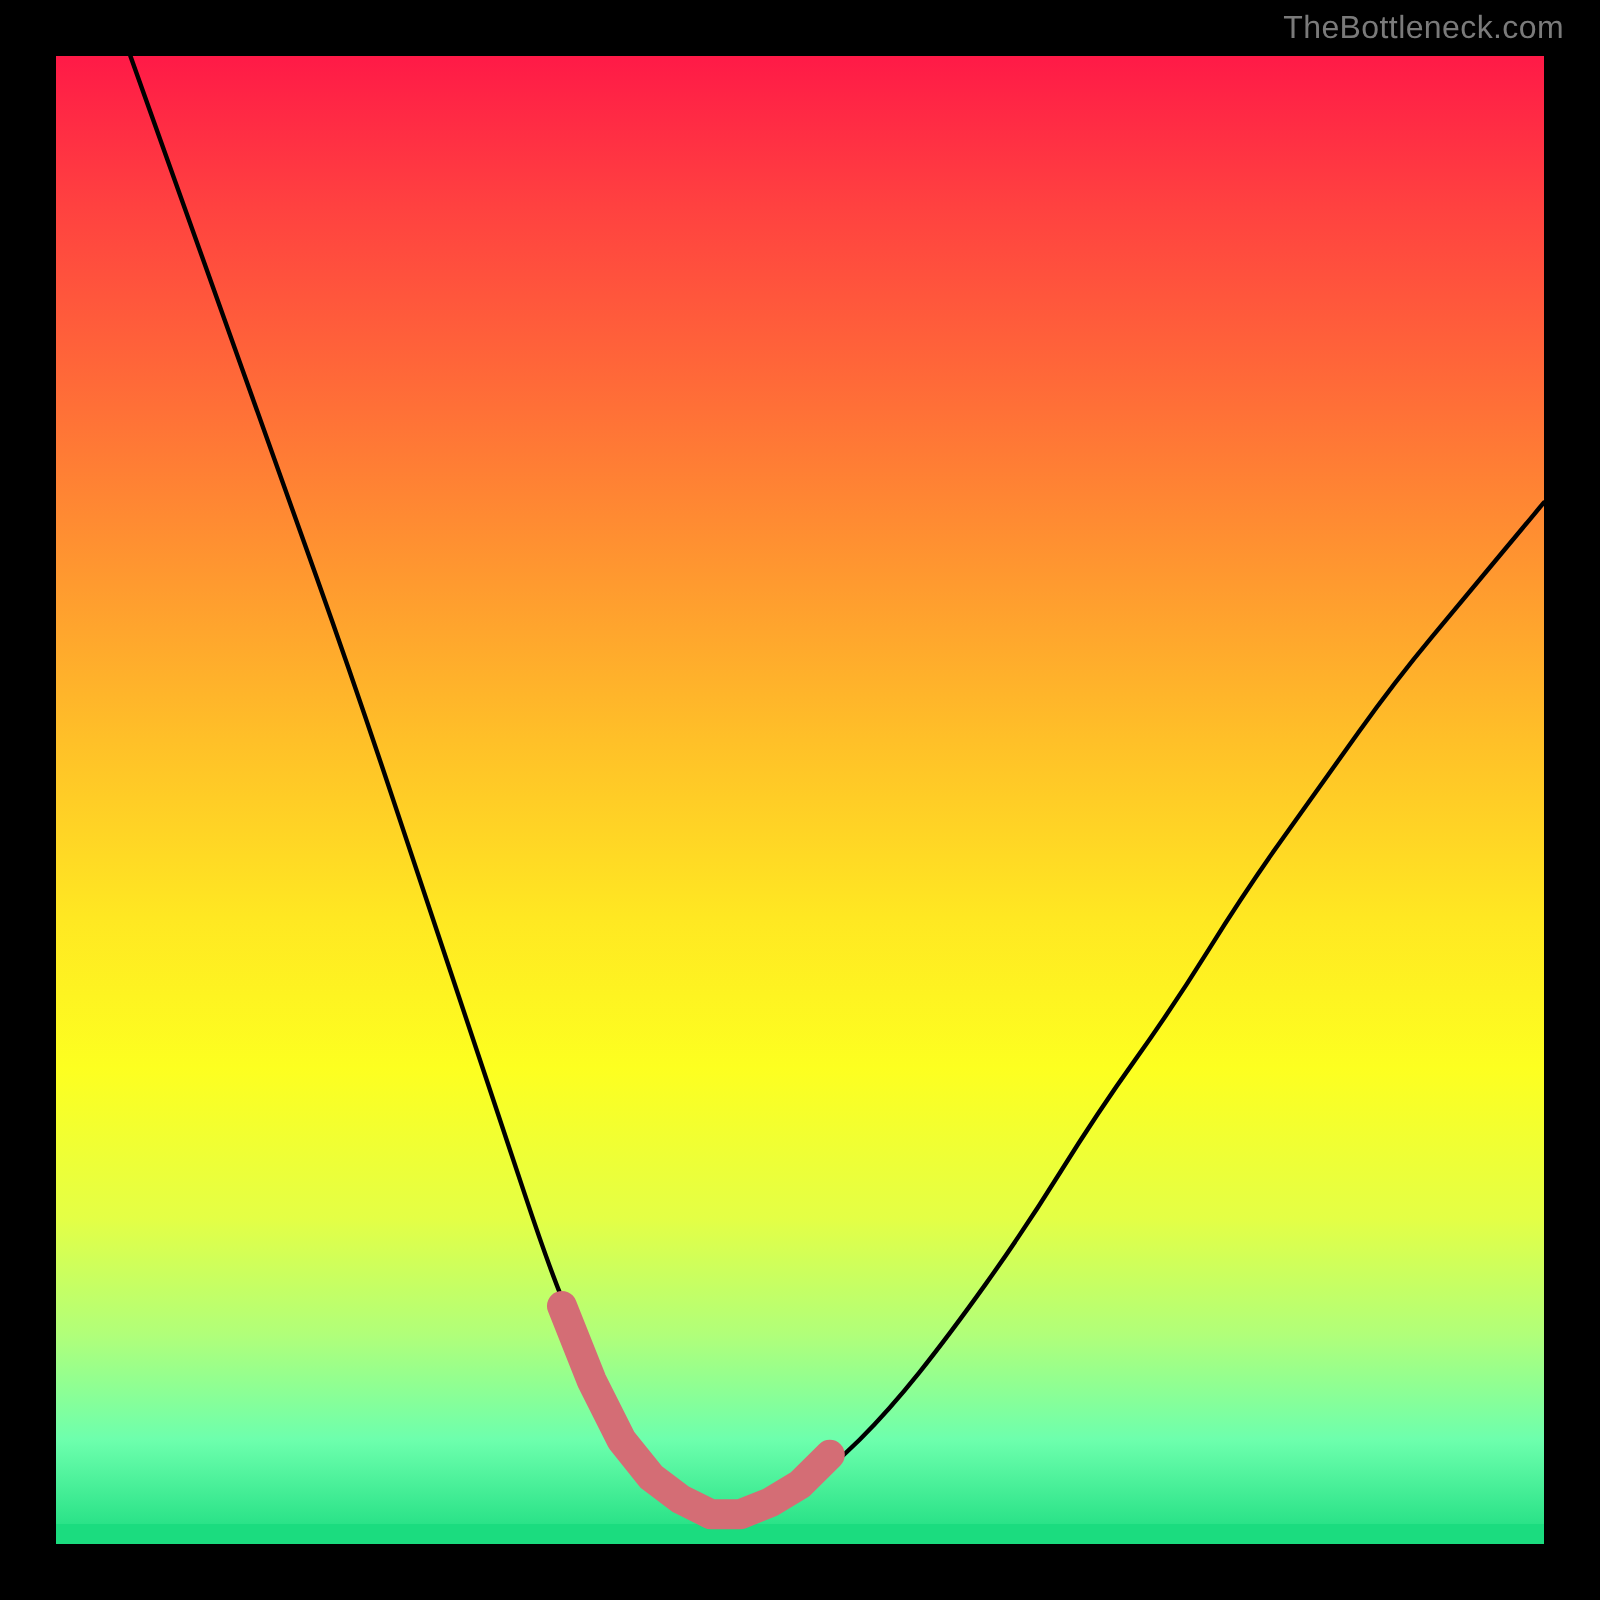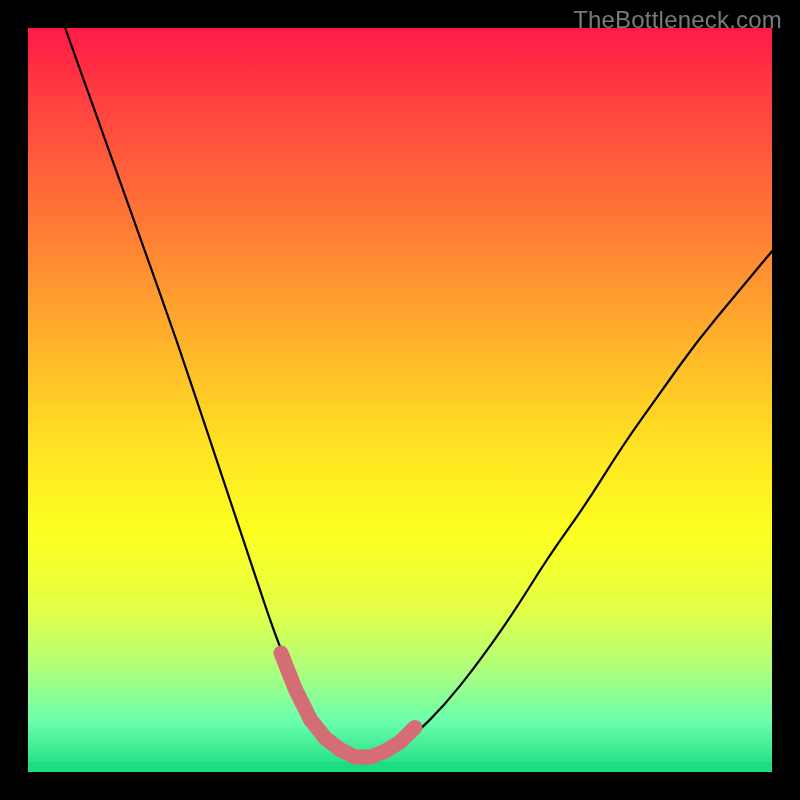--- a/index.html
+++ b/index.html
@@ -44,21 +44,21 @@
     bottom: 28px;
     width: 744px;
     height: 10px;
     background: #1bdc7f;
   }
   .watermark {
     position: absolute;
     top: 6px;
     right: 18px;
     color: #7a7a7a;
-    font-size: 24px;
+    font-size: 16px;
     letter-spacing: 0.2px;
     user-select: none;
   }
   svg.curve {
     position: absolute;
     left: 28px;
     top: 28px;
     width: 744px;
     height: 744px;
     overflow: visible;

